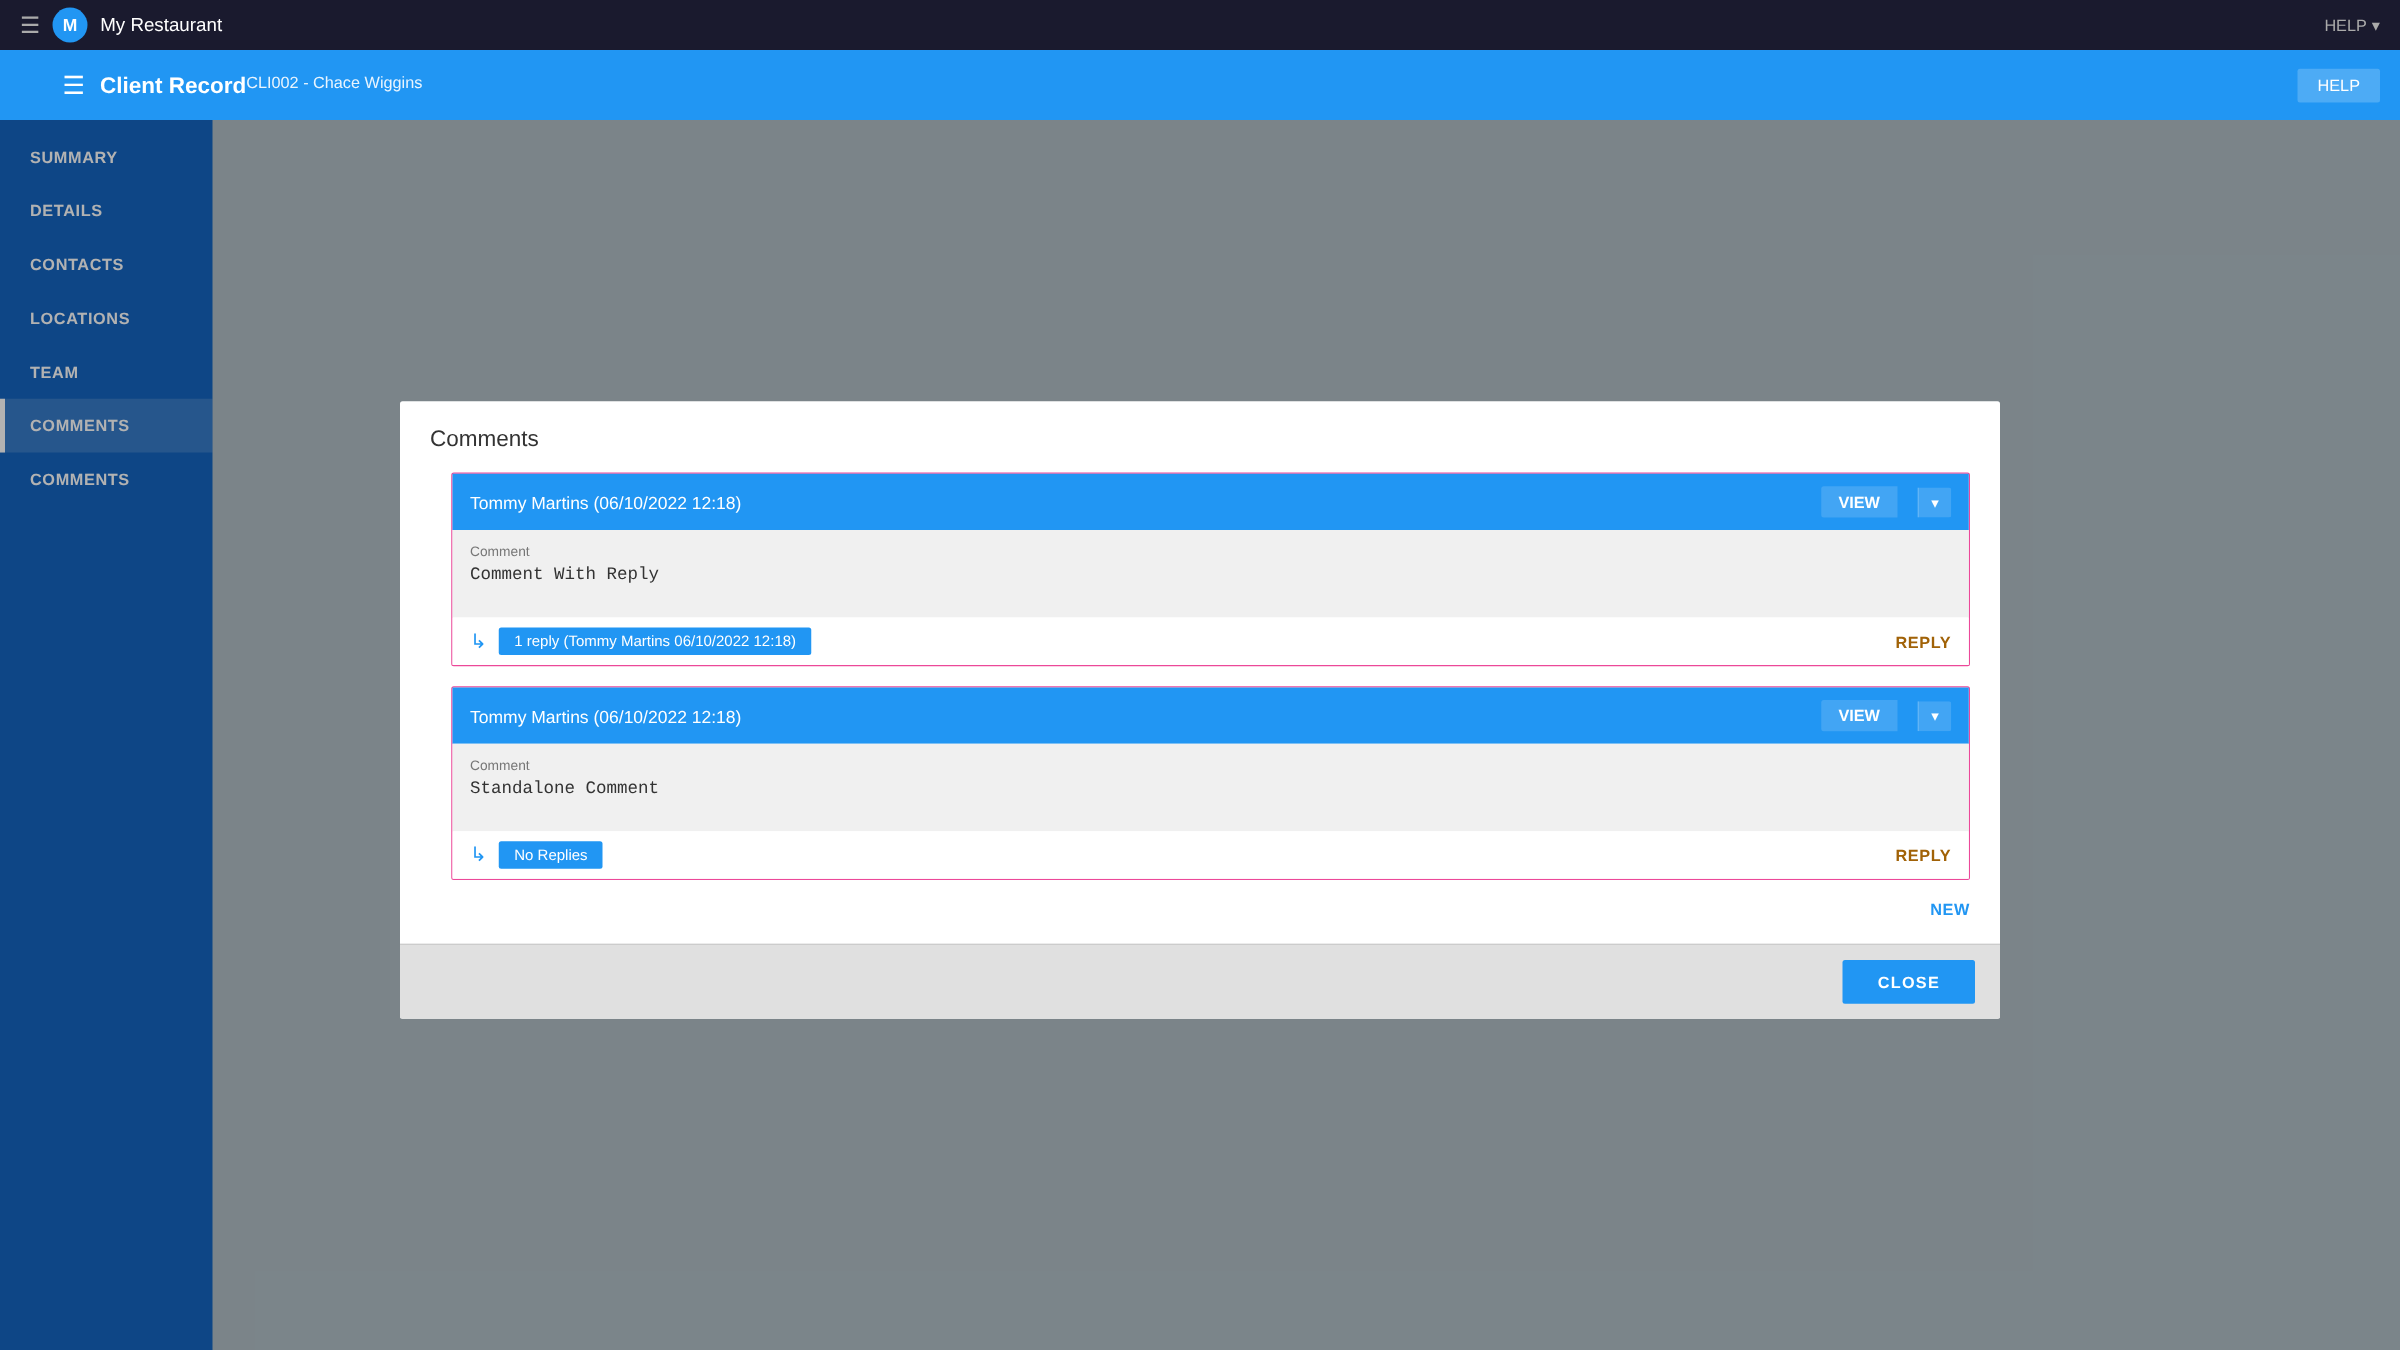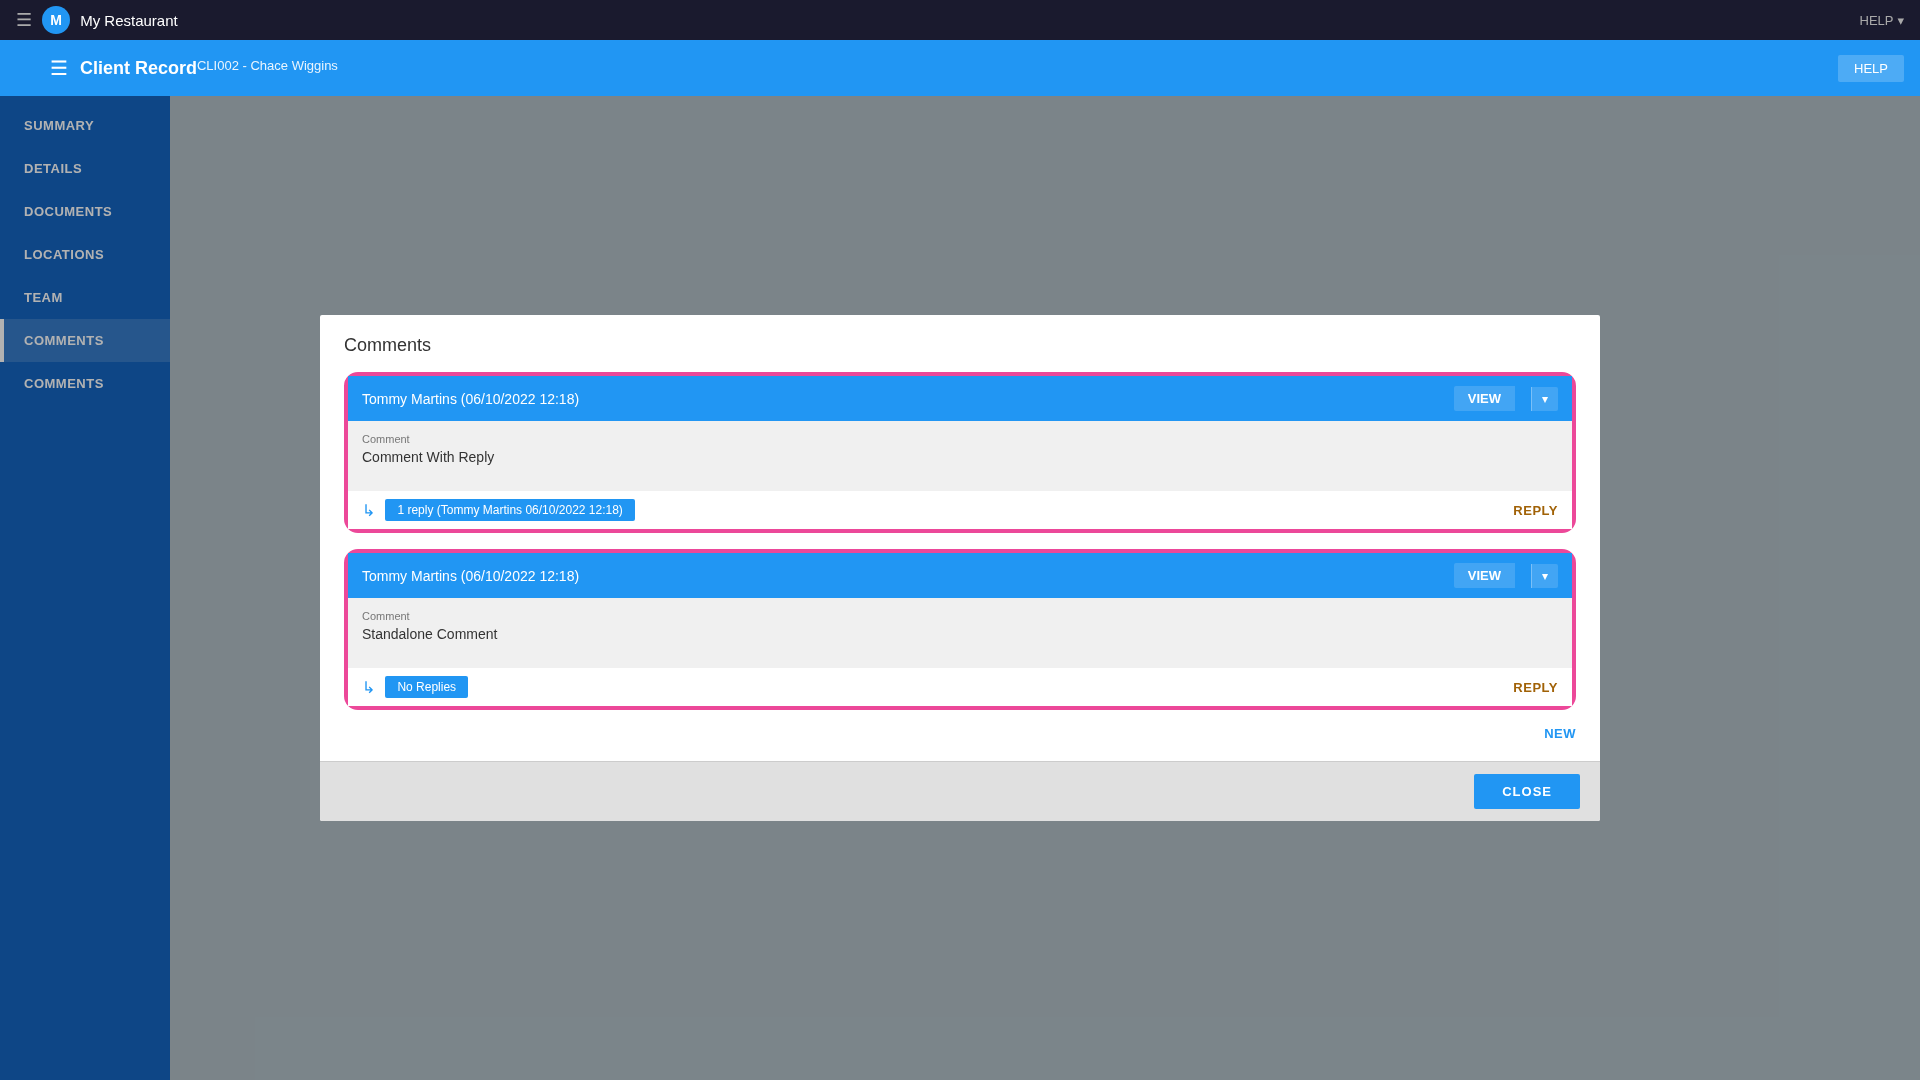--- a/index.html
+++ b/index.html
@@ -126,23 +126,24 @@
       padding: 10px 28px;
       font-size: 13px;
       font-weight: 600;
       letter-spacing: 1px;
       cursor: pointer;
       border-radius: 2px;
     }
 
     
     .comment-card {
-      border: 4px solid #ec4899;
+      border: 1px solid #ec4899;
       margin-bottom: 16px;
-      border-radius: 14px;
+      border-radius: 2px;
+      margin-left: 17px;
     }
     .comment-header {
       background: #2196f3;
       color: white;
       padding: 10px 14px;
       display: flex;
       align-items: center;
       justify-content: space-between;
       font-size: 14px;
       font-weight: 500;
@@ -174,20 +175,21 @@
       min-height: 70px;
     }
     .comment-label {
       font-size: 11px;
       color: #777;
       margin-bottom: 4px;
     }
     .comment-text {
       font-size: 14px;
       color: #333;
+      font-family: Liberation Mono, monospace;
     }
     .comment-footer {
       padding: 8px 14px;
       display: flex;
       align-items: center;
       justify-content: space-between;
       background: white;
     }
     .reply-section { display: flex; align-items: center; gap: 10px; }
     .reply-arrow { color: #2196f3; font-size: 16px; }
@@ -253,21 +255,21 @@
     </div>
   </div>
   <button class="client-header-help">HELP</button>
 </div>
 
 <div class="main-layout">
 
   <div class="sidebar">
     <div class="sidebar-item">SUMMARY</div>
     <div class="sidebar-item">DETAILS</div>
-    <div class="sidebar-item">DOCUMENTS</div>
+    <div class="sidebar-item">CONTACTS</div>
     <div class="sidebar-item">LOCATIONS</div>
     <div class="sidebar-item">TEAM</div>
     <div class="sidebar-item active">COMMENTS</div>
     <div class="sidebar-item">COMMENTS</div>
   </div>
 
   <div class="modal-overlay">
     <div class="modal">
       <div class="modal-body">
         <div class="modal-title">Comments</div>

